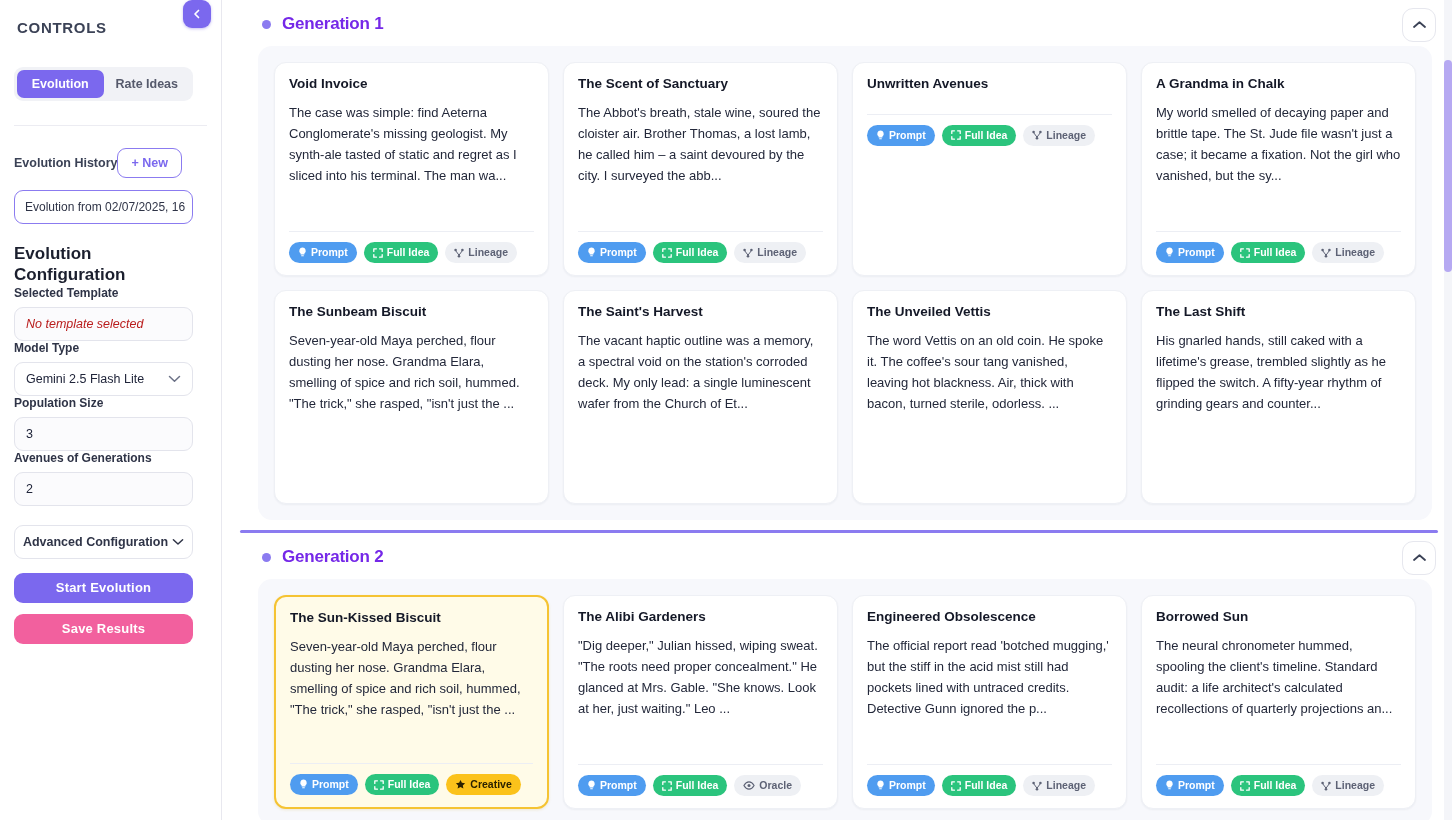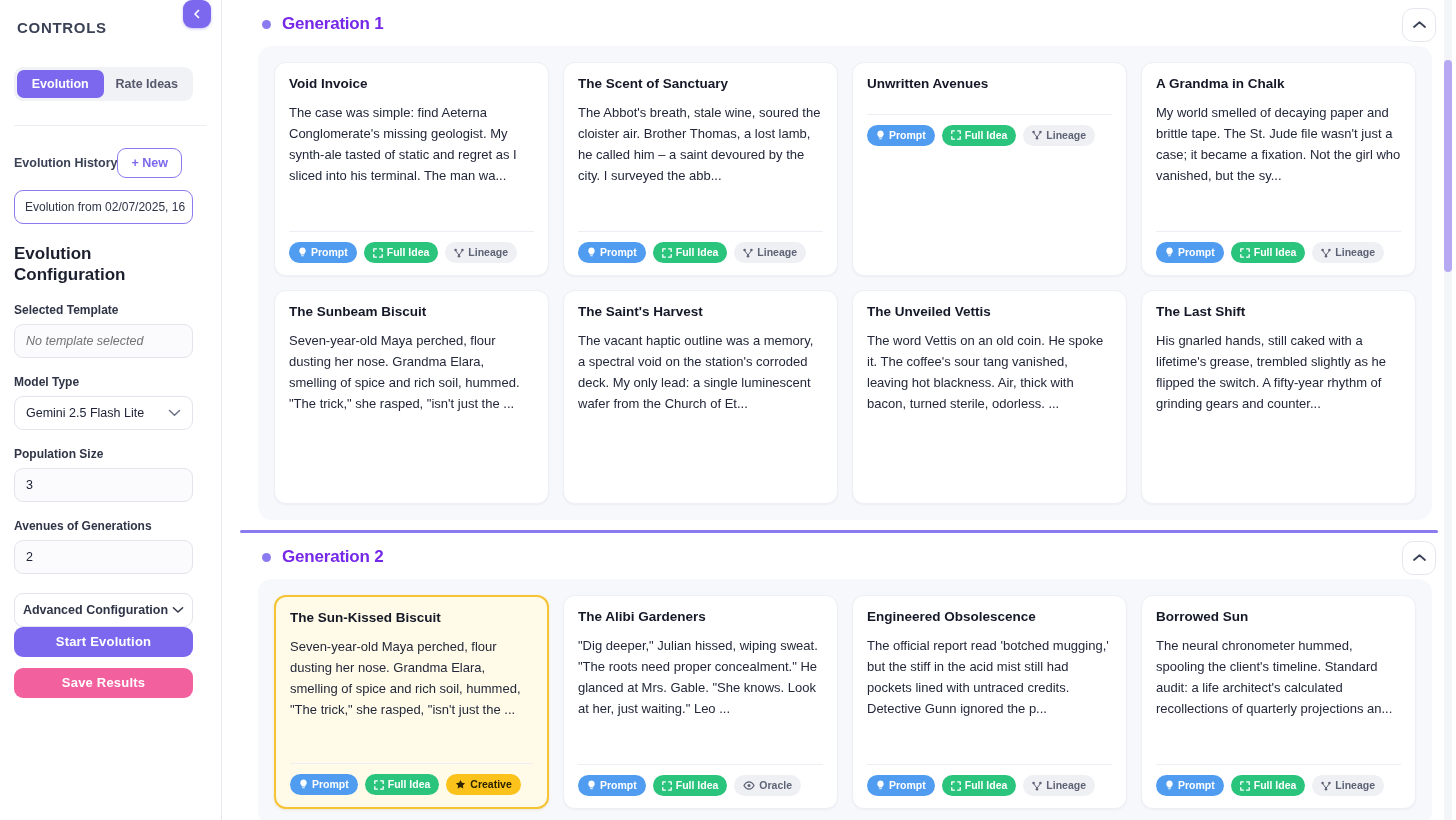--- a/index.html
+++ b/index.html
@@ -66,42 +66,42 @@
     font-size: 12px; color: #2f3447; overflow: hidden;
     white-space: nowrap; cursor: pointer; background:#fff;
   }
 
   .cfg-title {
     margin-top: 20px; font-size: 17px; font-weight: 700;
     color: #1b1f2e; line-height: 1.23;
   }
 
   .field-label {
-    margin-top: 17px; font-size: 12px; font-weight: 700; color: #2f3447;
+    font-size: 12px; font-weight: 700; color: #2f3447;
   }
   .field {
     margin-top: 7px; width: 179px; height: 34px;
     border: 1px solid #e3e4ec; border-radius: 9px;
     display: flex; align-items: center; justify-content: space-between;
     padding: 0 11px; font-size: 12.5px; color: #20253a; background: #fbfbfd;
     cursor: text;
   }
   .field.select { background:#fff; cursor: pointer; }
-  .field.placeholder span { color: #737373; font-style: italic; }
+  .field.placeholder span { color: #b91c1c; font-style: italic; }
   .chev { color:#6b7186; font-size:11px; }
 
   .adv-btn {
     margin-top: 19px; width: 179px; height: 34px;
     border: 1px solid #e3e4ec; border-radius: 9px; background:#fff;
     display:flex; align-items:center; justify-content:center; gap:4px;
     font-size:12.5px; font-weight:700; color:#2f3447; cursor:pointer;
     font-family: inherit;
   }
   .prim-btn {
-    width: 179px; height: 30px; border-radius: 9px;
+    margin-top: 14px; width: 179px; height: 30px; border-radius: 9px;
     border: none; color: #fff; font-size: 13px; font-weight: 700;
     cursor: pointer; font-family: inherit; letter-spacing:.2px;
   }
   .btn-start { background: #7b68ee; }
   .btn-save  { background: #f2609e; margin-top: 11px; }
 
   
   .main {
     flex: 1; height: 820px; position: relative;
     background: #ffffff; padding: 0 0 0 0; overflow: hidden;

